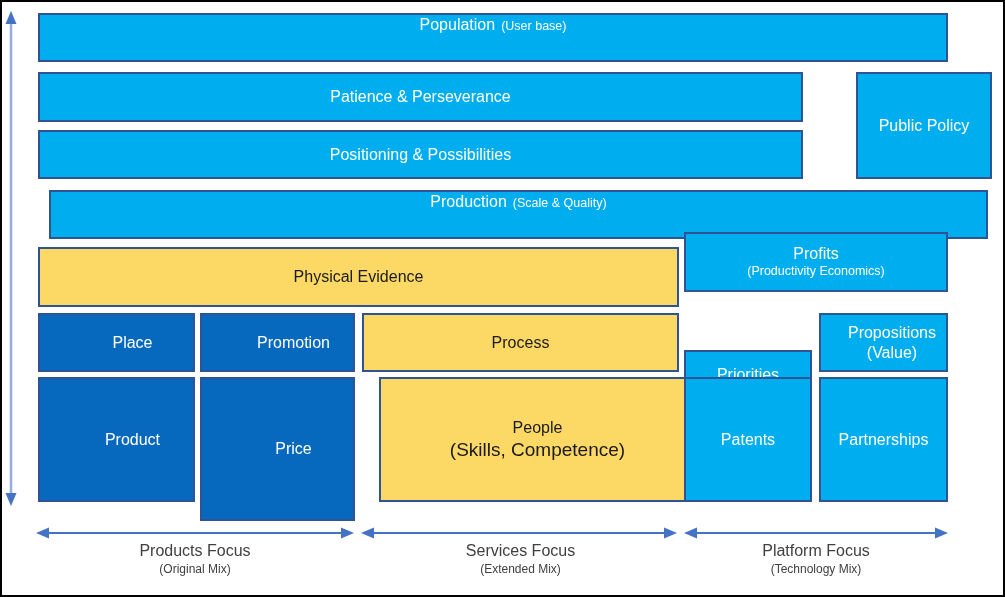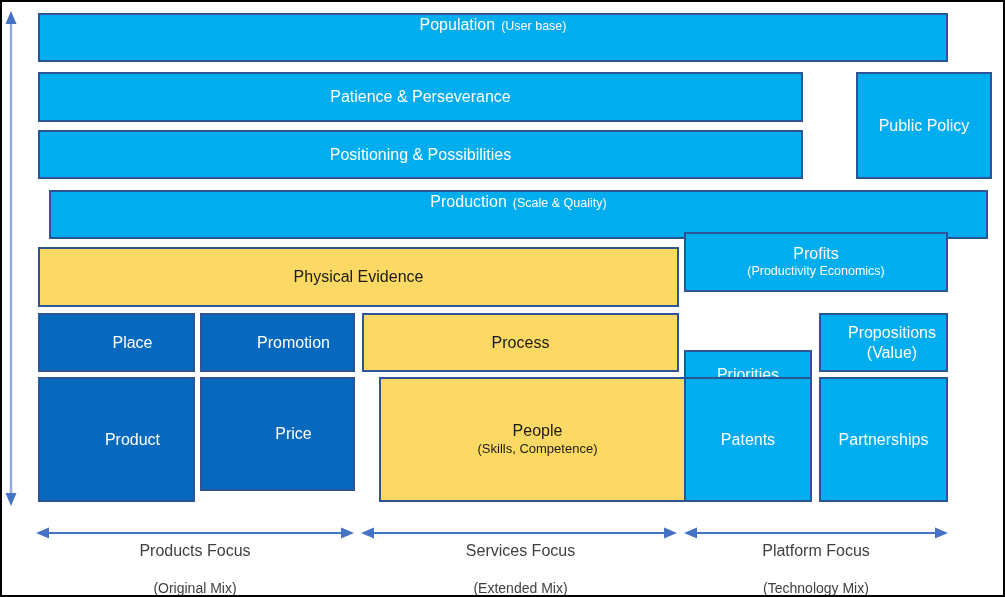--- a/index.html
+++ b/index.html
@@ -34,37 +34,37 @@
     border: 2px solid var(--box-border);
     box-sizing: border-box;
     text-align: center;
     line-height: 1.25;
   }
   .box.blue   { background: var(--light-blue); color: var(--text-on-blue); }
   .box.darkblue { background: var(--dark-blue); color: var(--text-on-blue); padding-left: 32px; }
   .box.yellow { background: var(--yellow); color: var(--text-on-yellow); }
   .box .label   { font-size: 16px; }
   .box .sub-sm  { font-size: 12.5px; }
-  .box .sub-md  { font-size: 13px; }
+  .box .sub-md  { font-size: 19px; }
   .box .sub-lg  { font-size: 16px; }
   .box.inline-title { flex-direction: row; align-items: baseline; }
   .box.inline-title .sub-sm { margin-left: 6px; }
   .arrow-layer {
     position: absolute;
     left: 0; top: 0;
     width: 1001px; height: 593px;
     pointer-events: none;
   }
   .focus {
     position: absolute;
     text-align: center;
     color: #404040;
   }
   .focus .label { font-size: 16px; }
-  .focus .sub   { font-size: 14px; margin-top: 20px; text-align: center; }
+  .focus .sub   { font-size: 12px; margin-top: 2px; text-align: center; }
 </style>
 </head>
 <body>
 
 <div class="canvas">
 
   <svg class="arrow-layer" viewBox="0 0 1001 593" xmlns="http://www.w3.org/2000/svg">
 
     <g>
       <line x1="9" y1="21" x2="9" y2="494" style="stroke: var(--arrow-shaft-light); stroke-width: 2.5;"></line>
@@ -133,21 +133,21 @@
     <span class="label">Priorities</span>
   </div>
   <div class="box blue" style="left:817px; top:311px; width:129px; height:59px;padding-left:17px;">
     <span class="label">Propositions</span>
     <span class="sub-lg">(Value)</span>
   </div>
 
   <div class="box darkblue" style="left:36px; top:375px; width:157px; height:125px;">
     <span class="label">Product</span>
   </div>
-  <div class="box darkblue" style="left:198px; top:375px; width:155px; height:114px;">
+  <div class="box darkblue" style="left:198px; top:375px; width:155px; height:144px;">
     <span class="label">Price</span>
   </div>
   <div class="box yellow" style="left:377px; top:375px; width:317px; height:125px;">
     <span class="label">People</span>
     <span class="sub-md">(Skills, Competence)</span>
   </div>
   <div class="box blue" style="left:682px; top:375px; width:128px; height:125px;">
     <span class="label">Patents</span>
   </div>
   <div class="box blue" style="left:817px; top:375px; width:129px; height:125px;">

